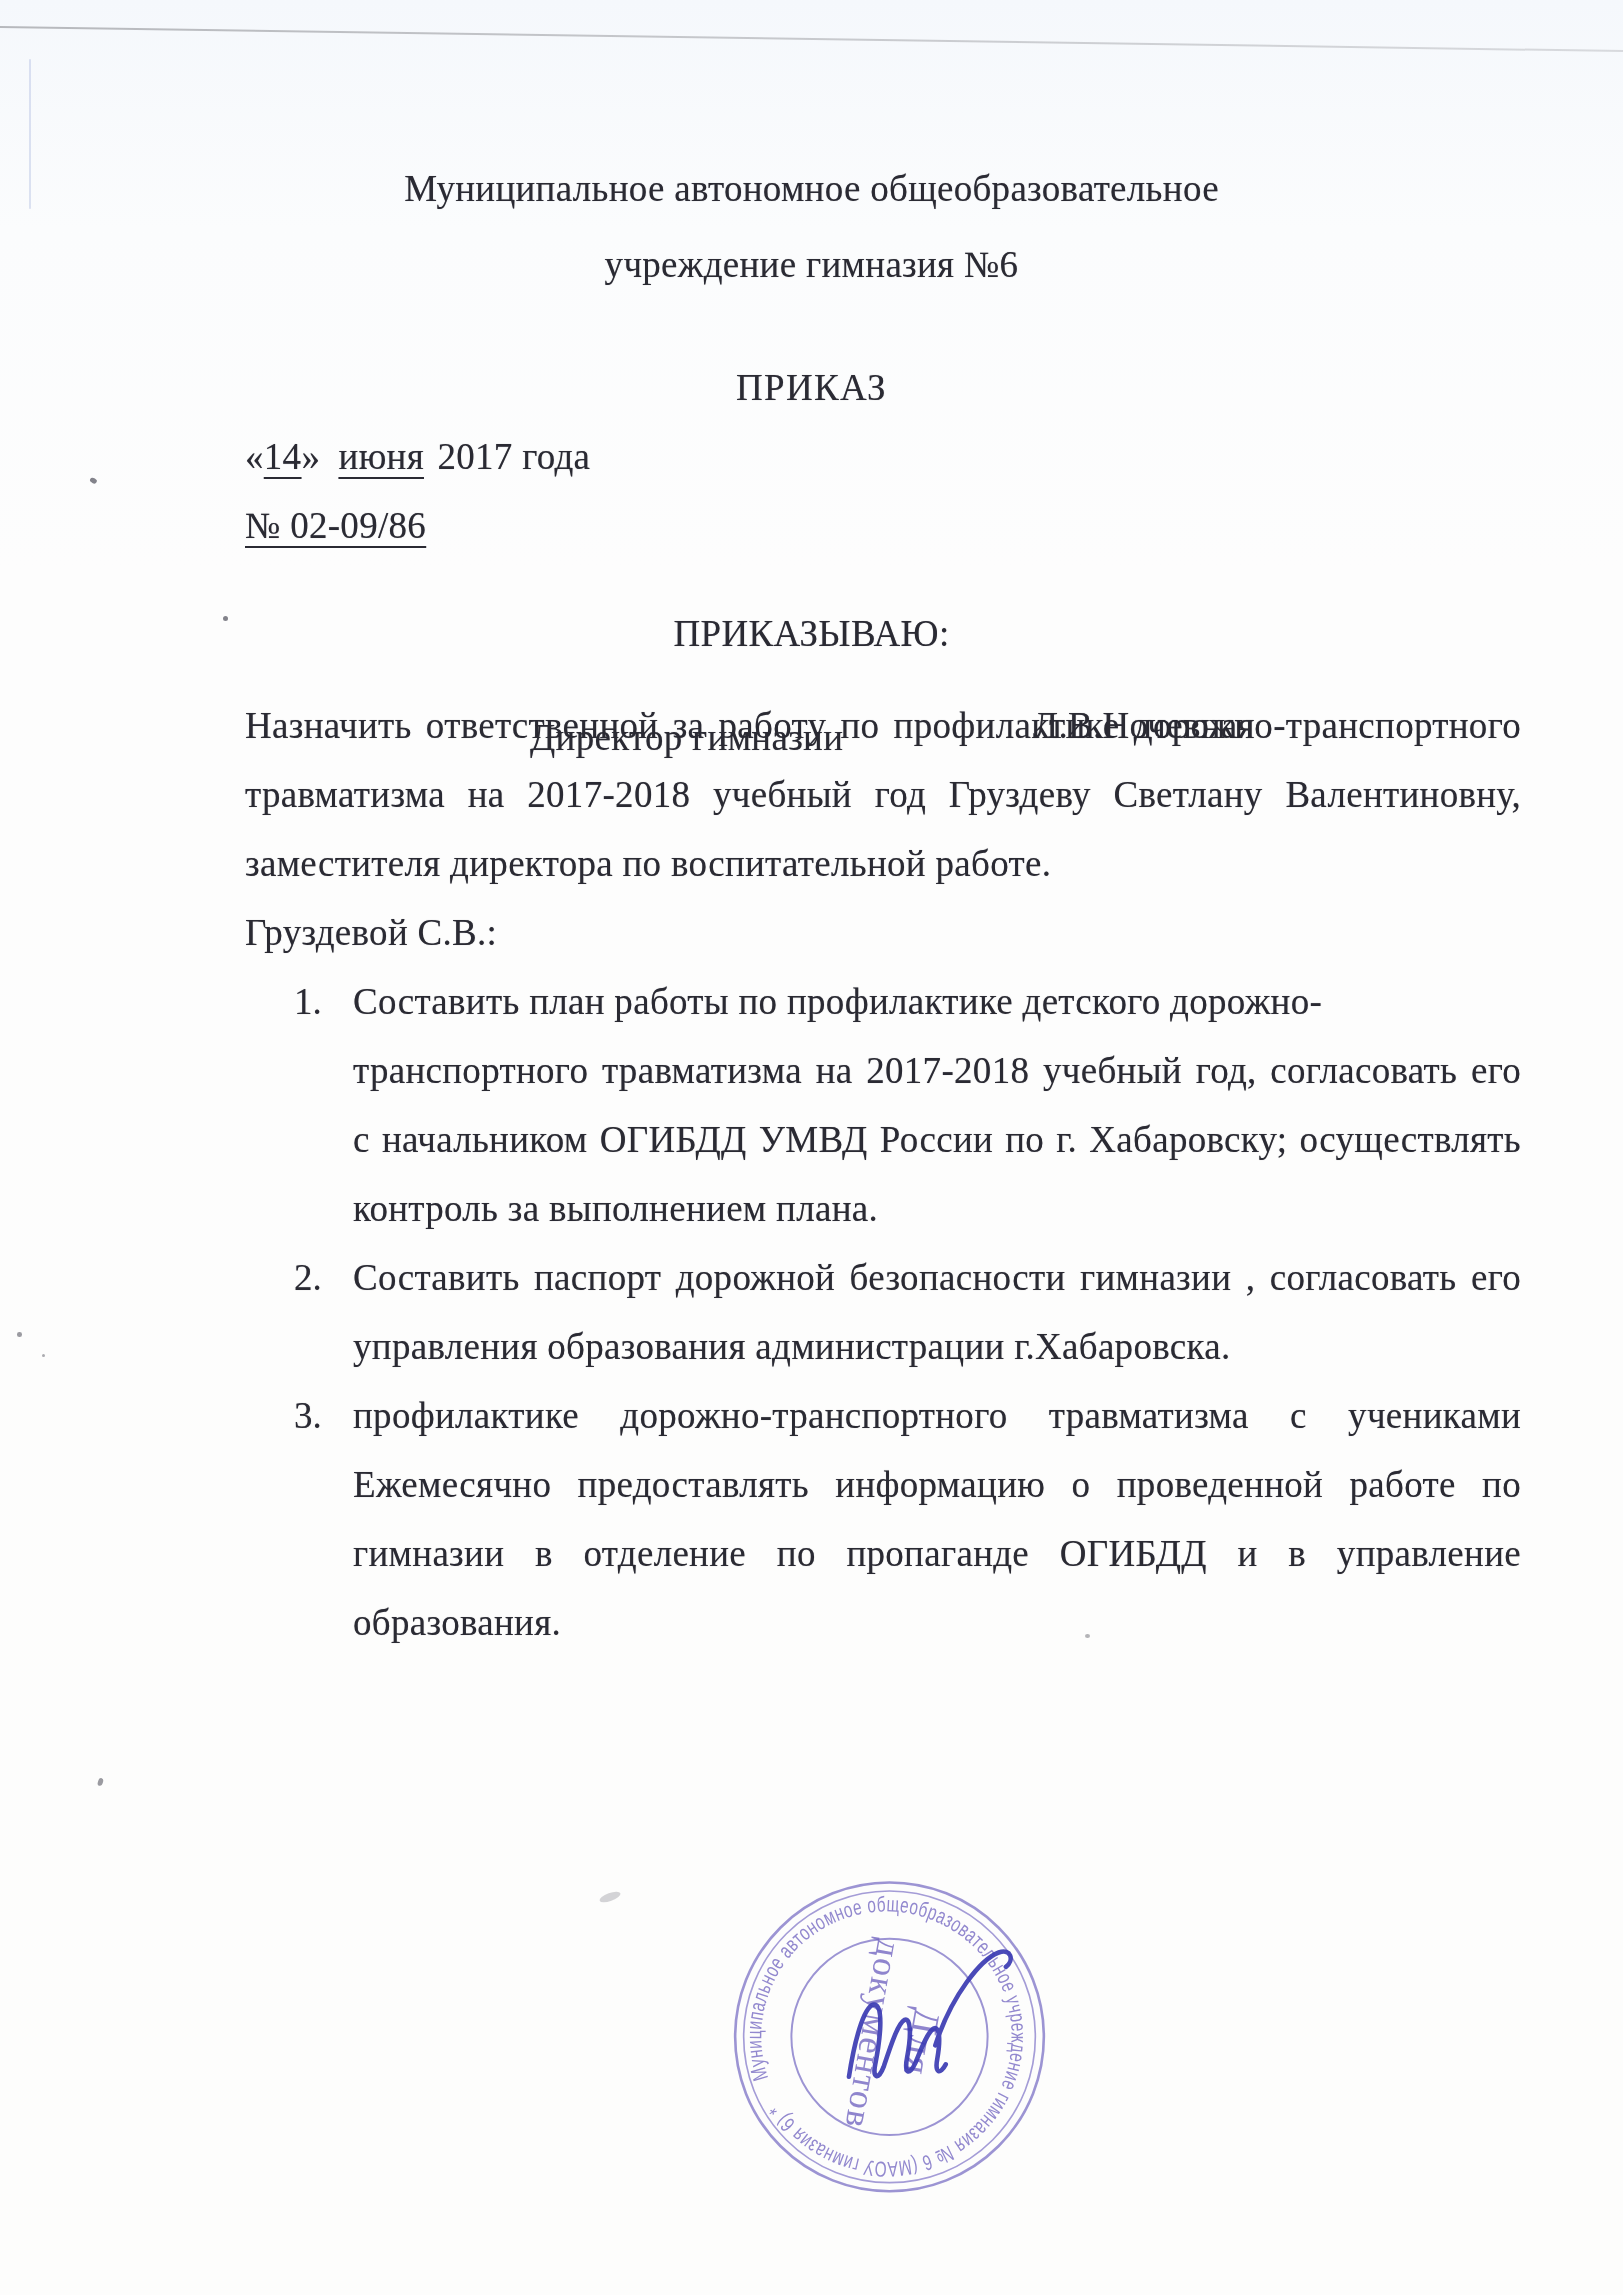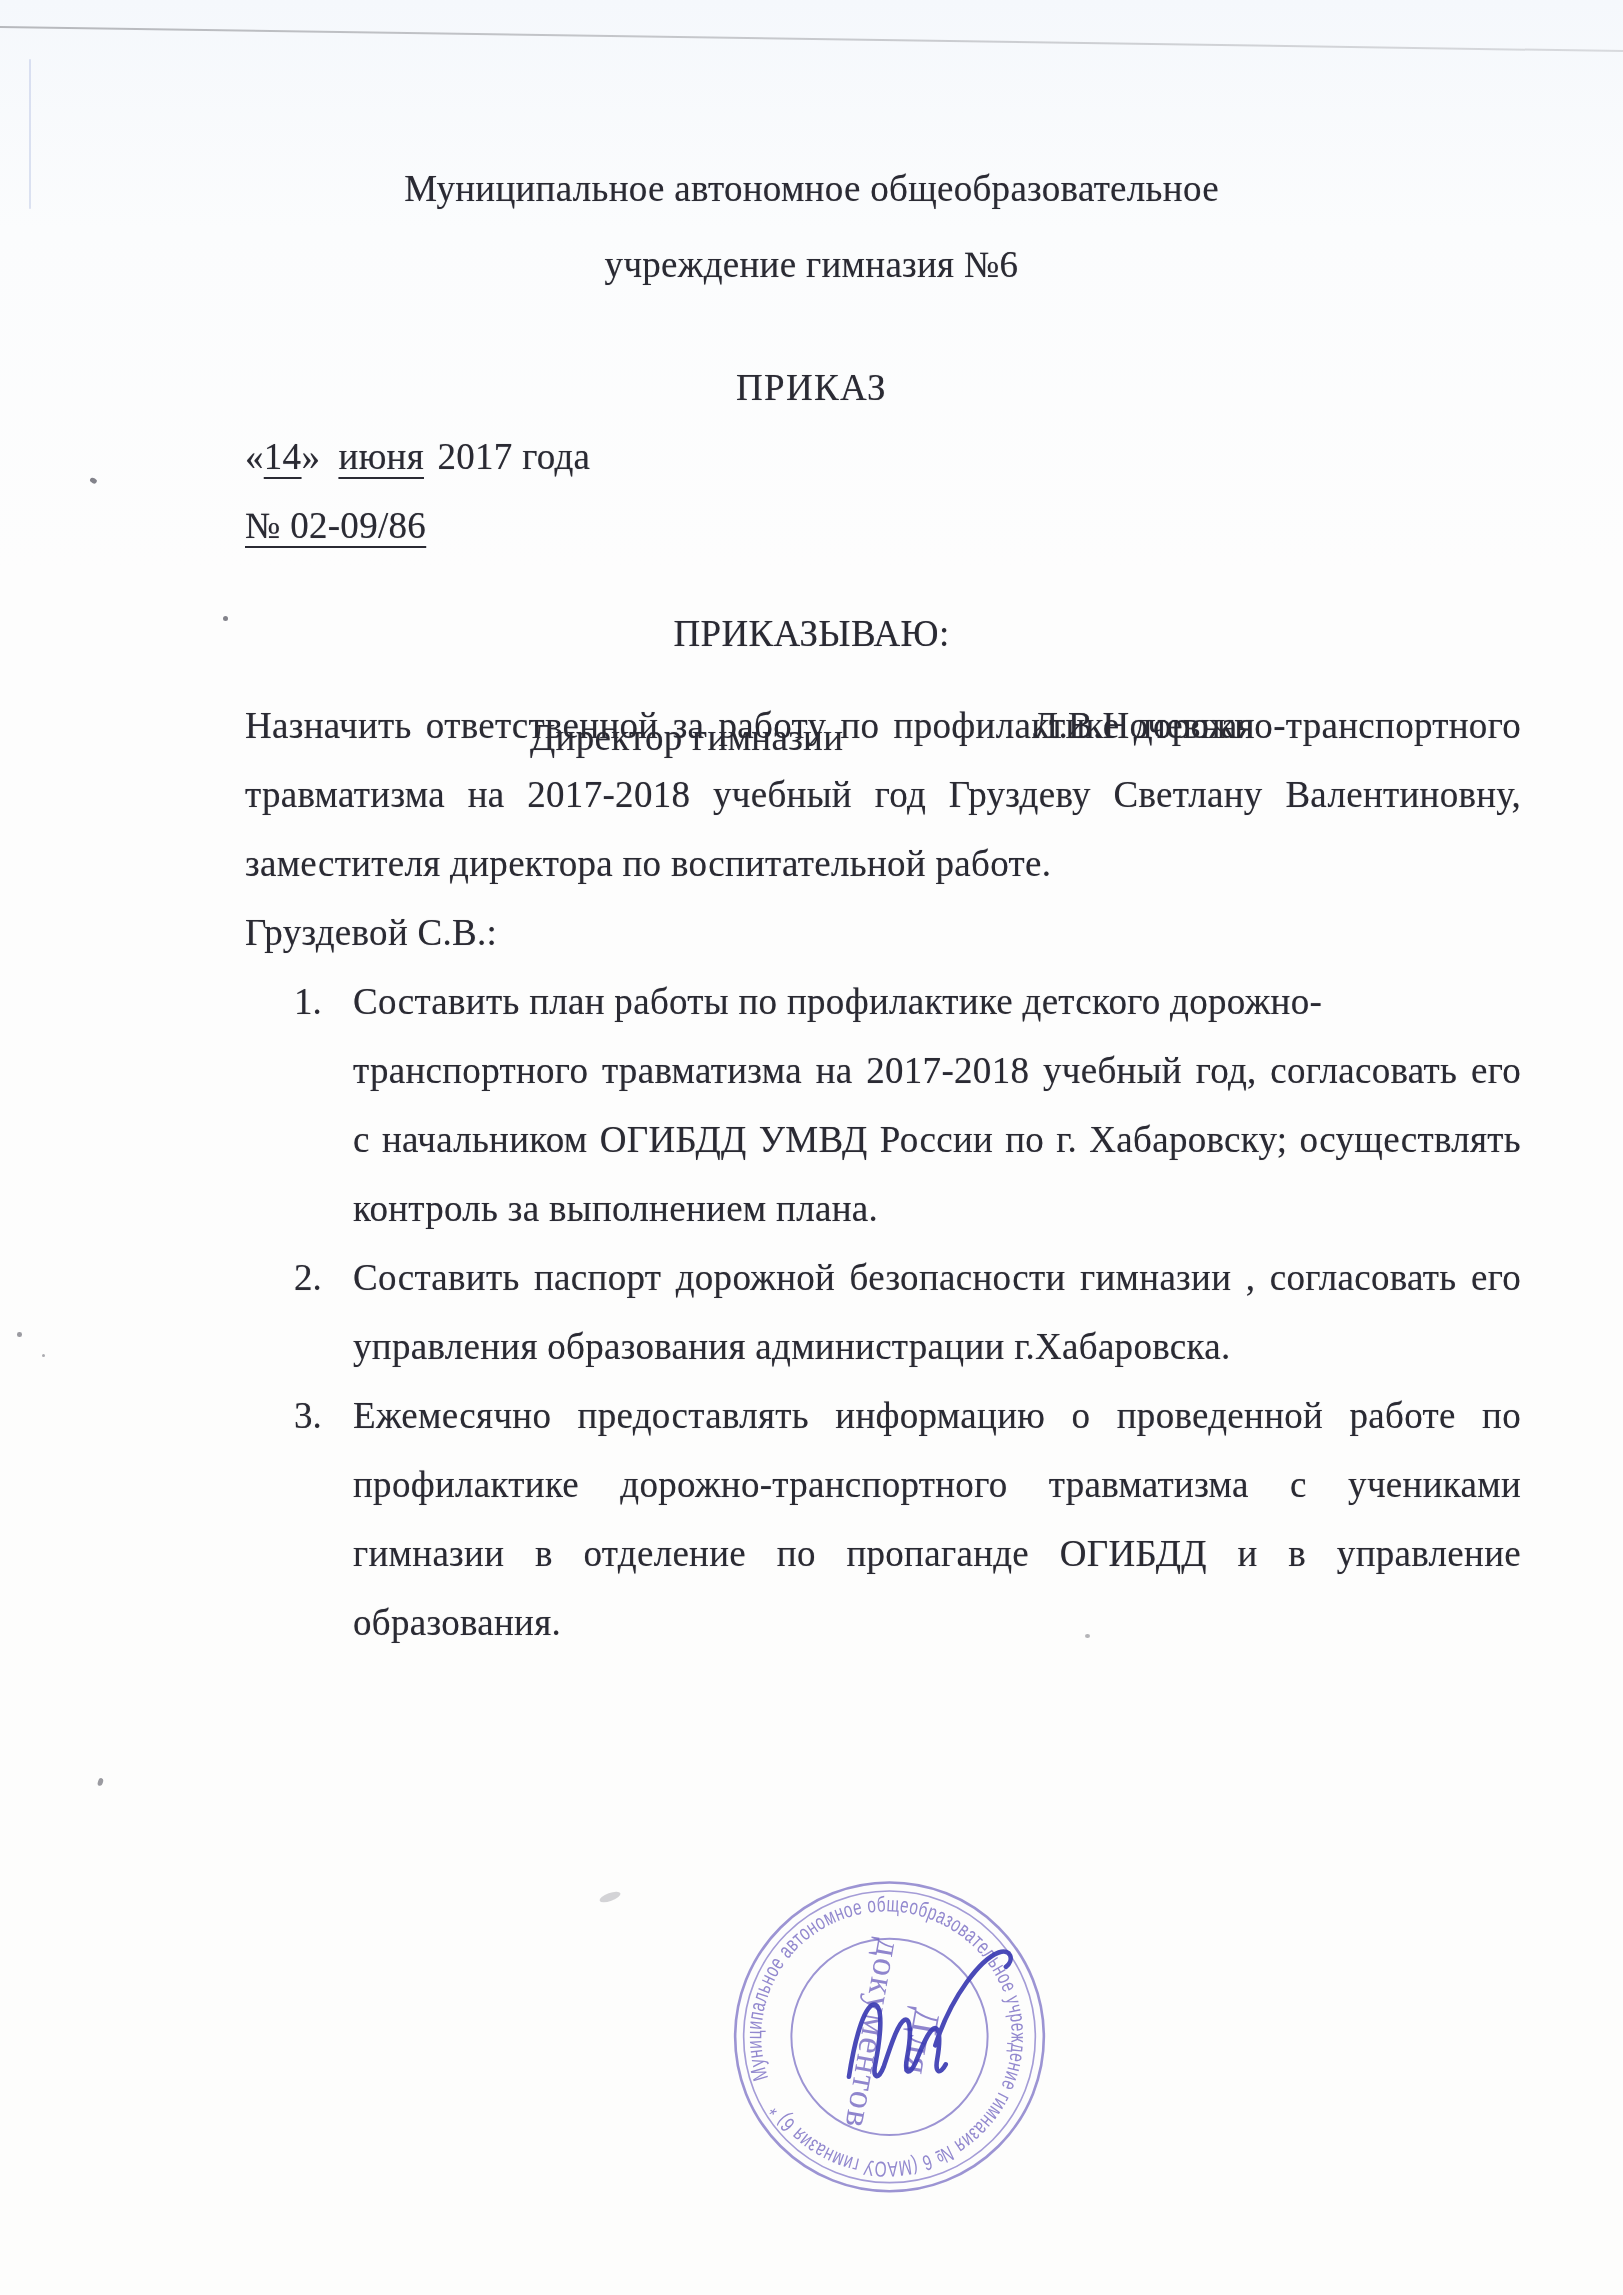--- a/index.html
+++ b/index.html
@@ -132,22 +132,22 @@
       <span class="num">2.</span>
       <div class="li-lines">
         <div class="ln j">Составить паспорт дорожной безопасности гимназии , согласовать его</div>
         <div class="ln">управления образования администрации г.Хабаровска.</div>
       </div>
     </div>
 
     <div class="li">
       <span class="num">3.</span>
       <div class="li-lines">
+        <div class="ln j">профилактике дорожно-транспортного травматизма с учениками</div>
         <div class="ln j">Ежемесячно предоставлять информацию о проведенной работе по</div>
-        <div class="ln j">профилактике дорожно-транспортного травматизма с учениками</div>
         <div class="ln j">гимназии в отделение по пропаганде ОГИБДД и в управление</div>
         <div class="ln">образования.</div>
       </div>
     </div>
 
     <div class="sig-row">
       <span class="ln sig-pos">Директор гимназии</span>
       <span class="ln sig-name">Л.В.Ночевная</span>
     </div>
   </div>

